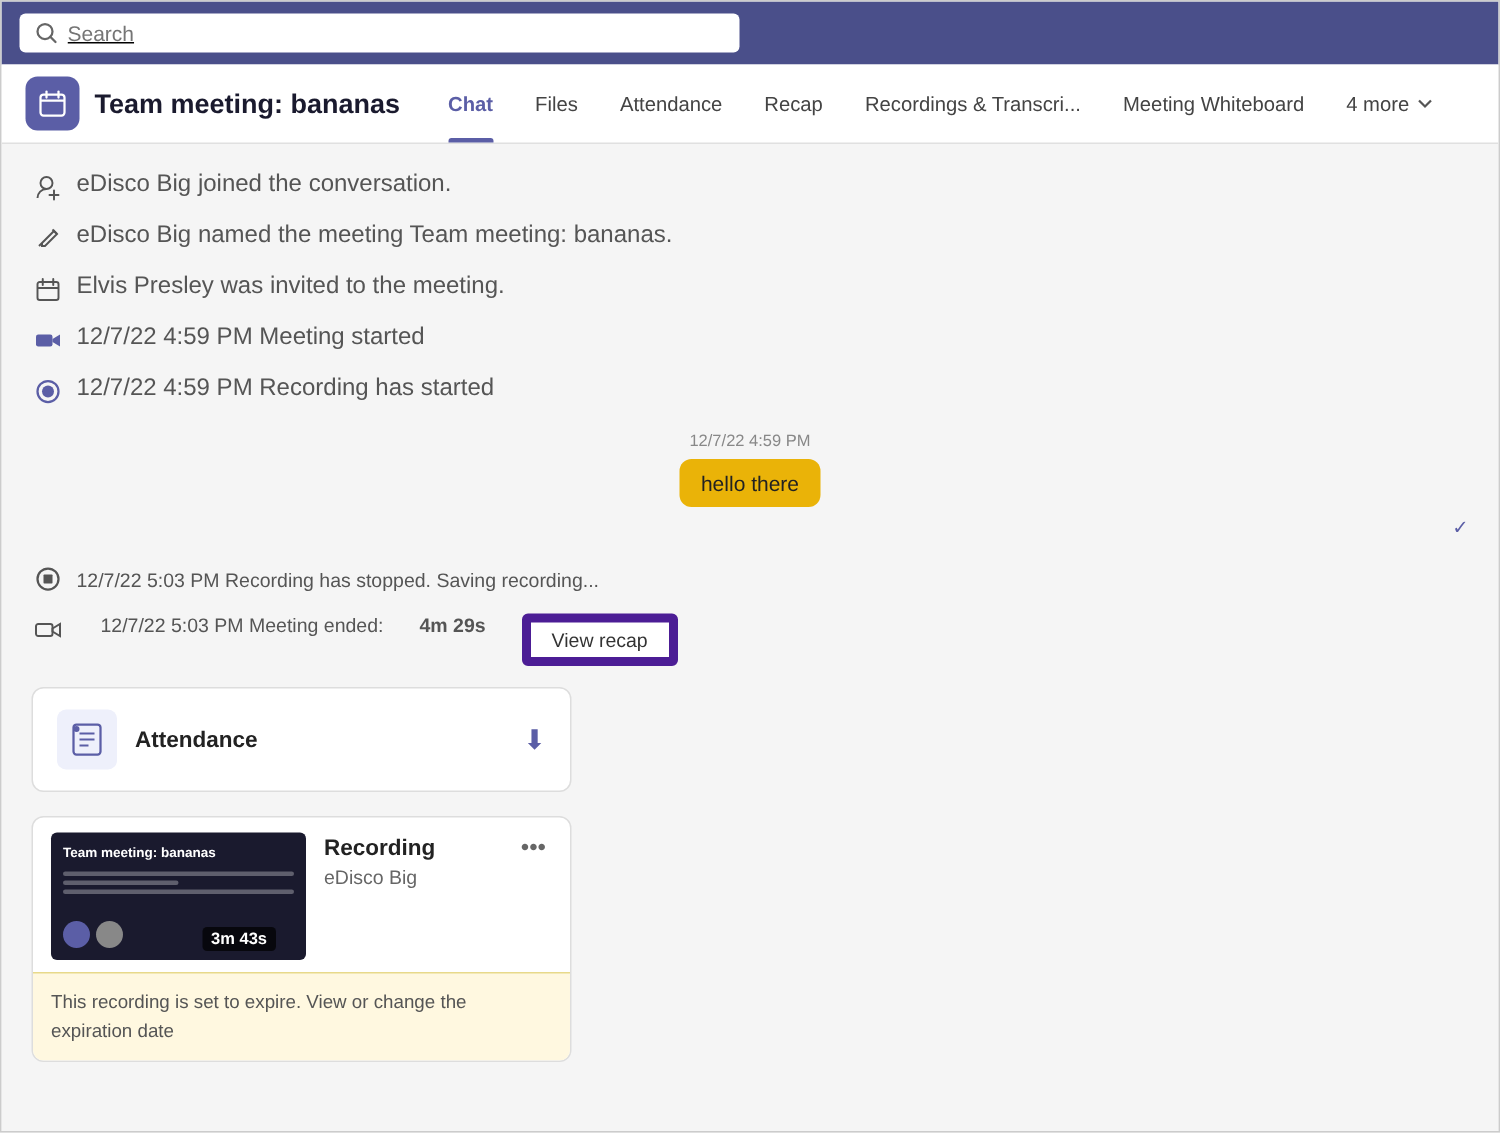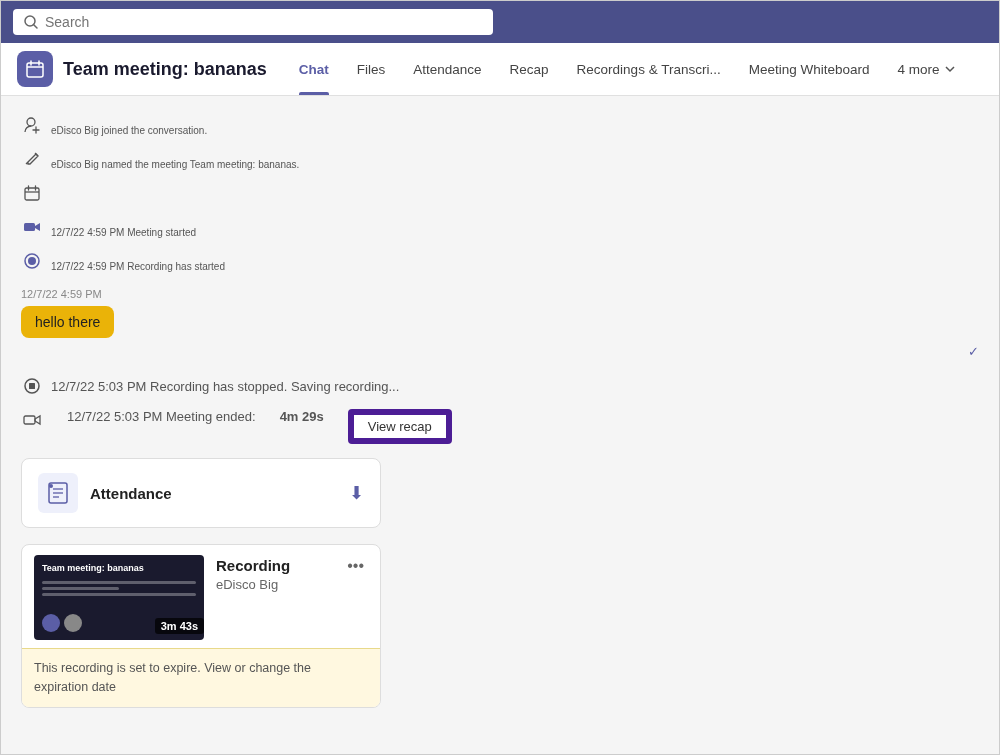--- a/index.html
+++ b/index.html
@@ -22,20 +22,21 @@
       align-items: center;
     }
     .search-input-wrap {
       background: white;
       border-radius: 4px;
       display: flex;
       align-items: center;
       padding: 5px 10px;
       width: 480px;
       gap: 6px;
+      text-decoration: underline;
     }
     .search-input-wrap input {
       border: none;
       outline: none;
       font-size: 14px;
       color: #333;
       width: 100%;
       background: transparent;
     }
     .search-icon-svg {
@@ -118,41 +119,41 @@
       background: #f5f5f5;
       padding: 16px 20px;
       display: flex;
       flex-direction: column;
       gap: 8px;
     }
 
     
     .system-msg {
       display: flex;
-      align-items: flex-end;
+      align-items: flex-start;
       gap: 8px;
-      font-size: 10px;
+      font-size: 16px;
       color: #555;
       padding: 2px 0;
     }
     .sys-icon {
       width: 22px;
       height: 22px;
       display: flex;
       align-items: center;
       justify-content: center;
       flex-shrink: 0;
       color: #555;
     }
 
     
     .msg-group {
       display: flex;
       flex-direction: column;
-      align-items: flex-start;
+      align-items: center;
       gap: 6px;
       margin: 6px 0;
     }
     .msg-timestamp {
       font-size: 11px;
       color: #888;
       text-align: right;
     }
     .msg-bubble {
       background: #eab308;
@@ -297,21 +298,21 @@
     .thumb-avatar {
       width: 18px;
       height: 18px;
       border-radius: 50%;
       background: #5b5ea6;
     }
     .thumb-avatar-2 { background: #888; }
     .duration-badge {
       position: absolute;
       bottom: 6px;
-      right: 0;
+      right: 20px;
       background: rgba(0,0,0,0.7);
       color: white;
       font-size: 11px;
       font-weight: 600;
       padding: 2px 6px;
       border-radius: 3px;
       margin-top: 34px;
     }
     .recording-info {
       flex: 1;
@@ -416,20 +417,21 @@
 
   <div class="system-msg">
     <div class="sys-icon">
       <svg width="18" height="18" viewBox="0 0 18 18" fill="none">
         <rect x="2" y="4" width="14" height="12" rx="1.5" stroke="#555" stroke-width="1.3" fill="none"></rect>
         <line x1="2" y1="8" x2="16" y2="8" stroke="#555" stroke-width="1.3"></line>
         <line x1="5.5" y1="2" x2="5.5" y2="6" stroke="#555" stroke-width="1.3" stroke-linecap="round"></line>
         <line x1="12.5" y1="2" x2="12.5" y2="6" stroke="#555" stroke-width="1.3" stroke-linecap="round"></line>
       </svg>
     </div>
+    <span>Elvis Presley was invited to the meeting.</span>
   </div>
 
   <div class="system-msg">
     <div class="sys-icon">
       <svg width="18" height="18" viewBox="0 0 18 18" fill="none">
         <rect x="1" y="5" width="11" height="8" rx="1.5" fill="#5b5ea6"></rect>
         <path d="M12 8l5-3v8l-5-3V8z" fill="#5b5ea6"></path>
       </svg>
     </div>
     <span>12/7/22 4:59 PM  Meeting started</span>

